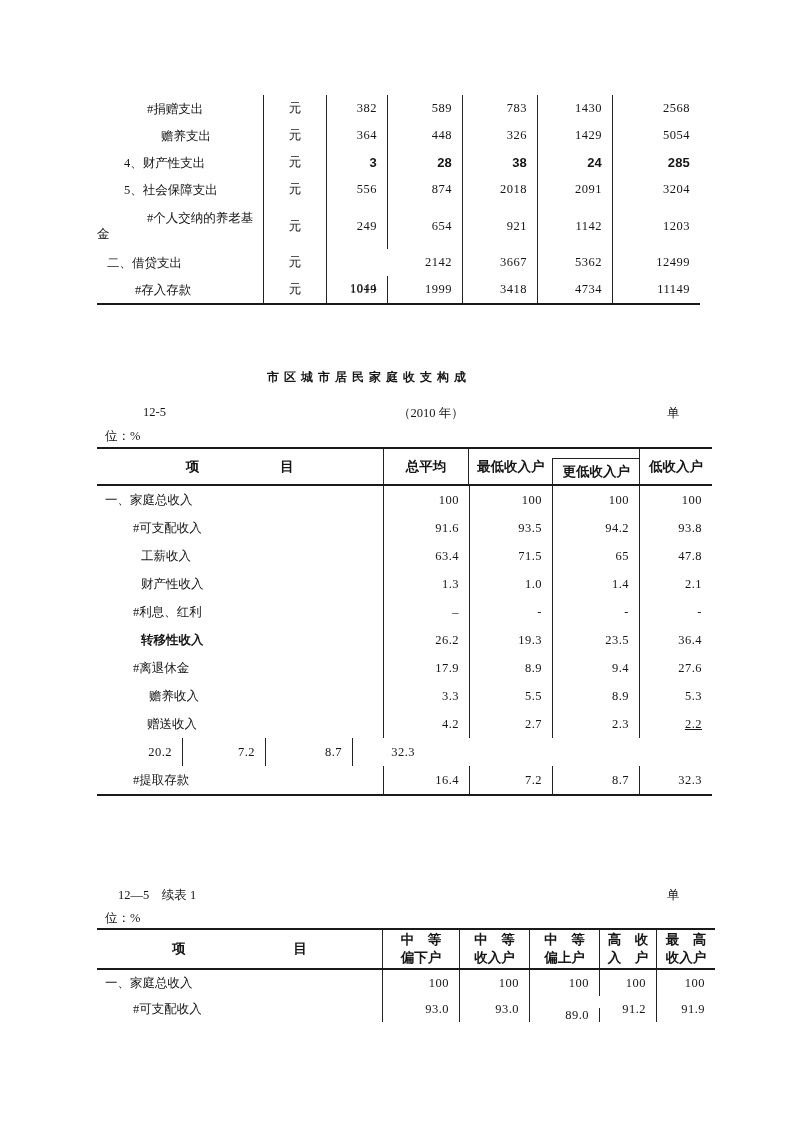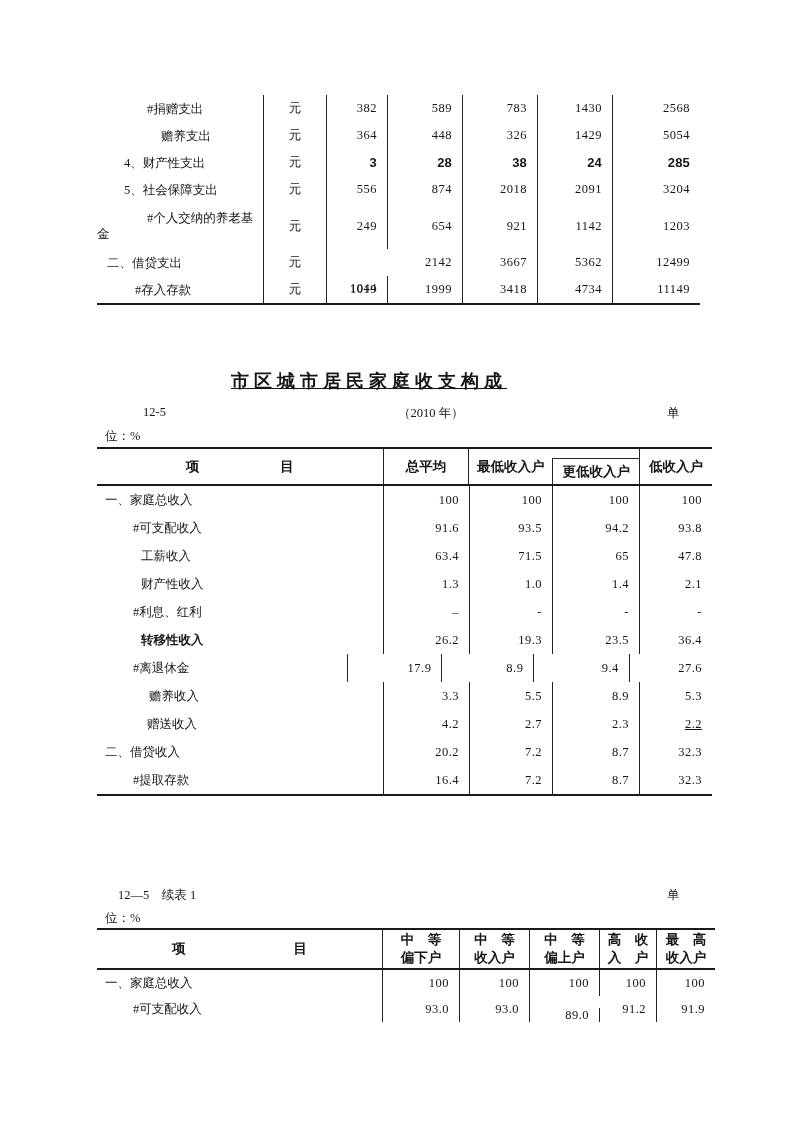--- a/index.html
+++ b/index.html
@@ -5,23 +5,22 @@
   html,body{margin:0;padding:0;background:#e8e8e8;}
   .page{
     position:relative;width:793px;height:1122px;background:#ffffff;
     font-family:"Liberation Serif","DejaVu Serif",serif;color:#161616;
     overflow:hidden;margin:0 auto;
   }
   .abs{position:absolute;white-space:nowrap;}
   .caption{font-size:12.5px;}
   .doc-title{
     font-family:"Liberation Sans","DejaVu Sans",sans-serif;
-    font-weight:700;font-size:18px;letter-spacing:5px;
+    font-weight:700;font-size:12px;letter-spacing:5px;
     transform:translateX(-50%);
-    text-decoration:underline;
   }
   .tbl{position:absolute;left:97px;box-sizing:border-box;}
   .trow{display:flex;}
   .c{
     box-sizing:border-box;display:flex;align-items:center;
     border-right:1px solid #222;font-size:12.5px;line-height:15px;
   }
   .c.last{border-right:none;}
   .lab{justify-content:flex-start;}
   .num{justify-content:flex-end;padding-right:10px;letter-spacing:0.5px;}
@@ -227,21 +226,21 @@
           <div class="c lab" style="width: 287px;">
             <div class="labcol">
               <span style="padding-left: 44px; font-weight: bold;">转移性收入</span>
             </div>
           </div>
           <div class="c num" style="width: 86px;">26.2</div>
           <div class="c num" style="width: 83px;">19.3</div>
           <div class="c num" style="width: 87px;">23.5</div>
           <div class="c num last" style="width: 72px;">36.4</div>
         </div>
-        <div class="trow" style="height: 28px; gap: 18px;">
+        <div class="trow" style="height: 28px;">
           <div class="c lab" style="width: 287px;">
             <div class="labcol">
               <span style="padding-left: 36px;">#离退休金</span>
             </div>
           </div>
           <div class="c num" style="width: 86px;">17.9</div>
           <div class="c num" style="width: 83px;">8.9</div>
           <div class="c num" style="width: 87px;">9.4</div>
           <div class="c num last" style="width: 72px;">27.6</div>
         </div>
@@ -261,25 +260,20 @@
             <div class="labcol">
               <span style="padding-left: 50px;">赠送收入</span>
             </div>
           </div>
           <div class="c num" style="width: 86px;">4.2</div>
           <div class="c num" style="width: 83px;">2.7</div>
           <div class="c num" style="width: 87px;">2.3</div>
           <div class="c num last" style="width: 72px; text-decoration: underline;">2.2</div>
         </div>
         <div class="trow" style="height: 28px;">
-          <div class="c lab" style="width: 287px;">
-            <div class="labcol">
-              <span style="padding-left: 8px;">二、借贷收入</span>
-            </div>
-          </div>
           <div class="c num" style="width: 86px;">20.2</div>
           <div class="c num" style="width: 83px;">7.2</div>
           <div class="c num" style="width: 87px;">8.7</div>
           <div class="c num last" style="width: 72px;">32.3</div>
         </div>
         <div class="trow" style="height: 28px;">
           <div class="c lab" style="width: 287px;">
             <div class="labcol">
               <span style="padding-left: 36px;">#提取存款</span>
             </div>

